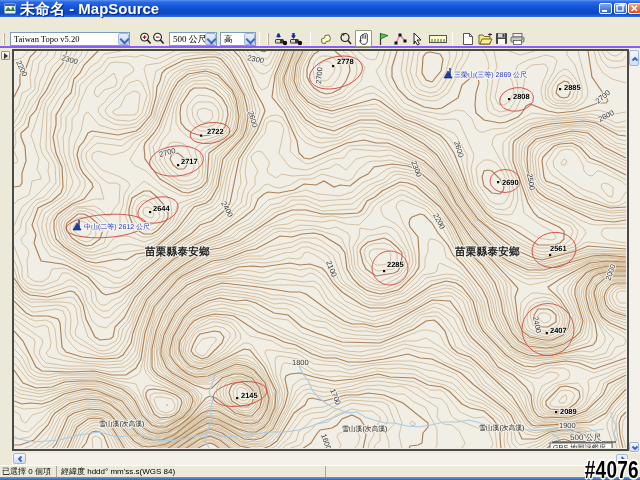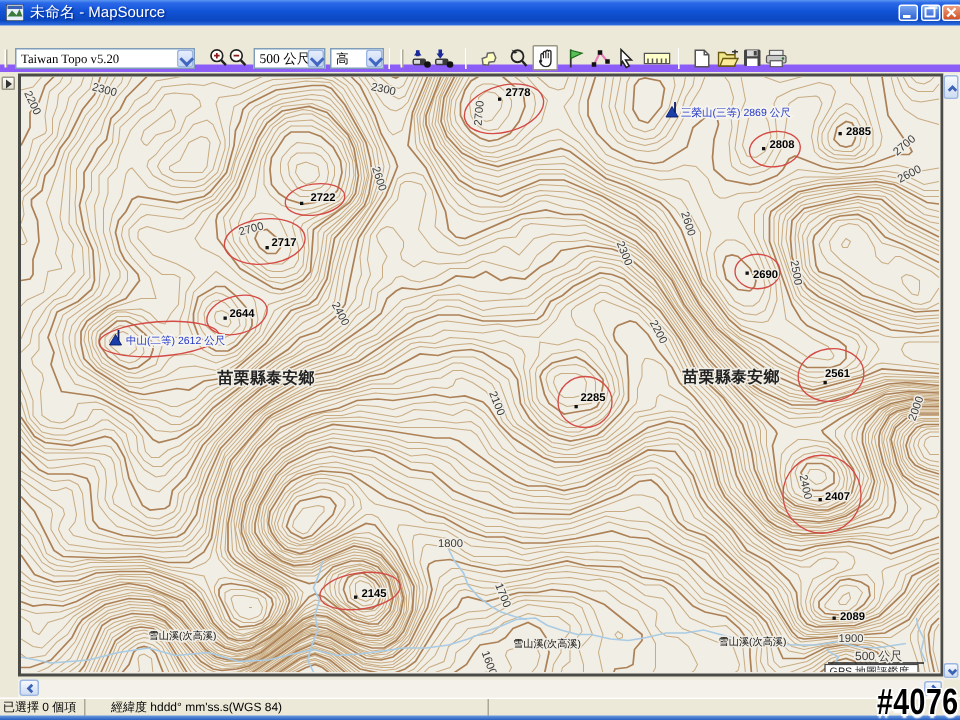--- a/index.html
+++ b/index.html
@@ -1,27 +1,27 @@
 <!DOCTYPE html>
 <html><head><meta charset="utf-8"><style>
 *{margin:0;padding:0;box-sizing:border-box}
 html,body{width:640px;height:480px;overflow:hidden;font-family:"Liberation Sans",sans-serif;-webkit-font-smoothing:antialiased}
 svg text{text-rendering:geometricPrecision}
 #win{position:relative;width:640px;height:480px;background:#ece9d8}
 .abs{position:absolute}
-#title{left:0;top:0;width:640px;height:17px;background:linear-gradient(180deg,#5a96f0 0%,#2a68e8 12%,#1153d6 45%,#0b47c0 80%,#2a66db 96%,#3d77e4 100%);color:#fff;font-weight:normal;font-size:10px;line-height:17px}
+#title{left:0;top:0;width:640px;height:17px;background:linear-gradient(180deg,#5a96f0 0%,#2a68e8 12%,#1153d6 45%,#0b47c0 80%,#2a66db 96%,#3d77e4 100%);color:#fff;font-weight:bold;font-size:15px;line-height:17px}
 #title .ic{position:absolute;left:4px;top:3px;width:12px;height:11px}
 #title .tx{position:absolute;left:20px;top:0;text-shadow:1px 1px 1px #00258a}
 .wbtn{position:absolute;top:3px;width:13px;height:11px;border-radius:2px;border:1px solid #fff;font-size:9px;line-height:9px;text-align:center;color:#fff}
 .bmin{left:599px;background:linear-gradient(180deg,#7ba7f0,#2a5fd0)}
 .bmax{left:614px;background:linear-gradient(180deg,#7ba7f0,#2a5fd0)}
 .bcls{left:628px;background:linear-gradient(180deg,#f0a080,#d05022)}
 #menu{left:0;top:17px;width:640px;height:13px;background:#ece9d8;font-size:8px;color:#000;letter-spacing:-0.3px}
 #menu span{position:absolute;top:0px;line-height:13px}
-#tbar{left:0;top:30px;width:640px;height:18px;background:#ece9d8;border-bottom:5px solid #8b5cf6}
+#tbar{left:0;top:30px;width:640px;height:18px;background:#ece9d8;border-bottom:2px solid #8b5cf6}
 .grip{position:absolute;top:3px;width:2px;height:12px;border-left:1px solid #fff;border-right:1px solid #b0ac98}
 .combo{position:absolute;top:2px;height:14px;background:#fff;border:1px solid #7f9db9;font-family:"Liberation Serif",serif;font-size:8.5px;color:#000}
 .combo .t{position:absolute;left:3px;top:0;line-height:13px;white-space:nowrap}
 .carr{position:absolute;top:0px;right:0px;width:11px;height:12px;background:linear-gradient(180deg,#e6eefc,#c6d6f5);border:1px solid #9cb7e2;border-radius:2px}
 .carr:after{content:"";position:absolute;left:2px;top:2px;width:5px;height:5px;border-right:2px solid #4066c0;border-bottom:2px solid #4066c0;transform:rotate(45deg)}
 .sep{position:absolute;top:2px;width:1px;height:14px;background:#b8b4a0;border-right:1px solid #fff}
 #mapzone{left:0;top:48px;width:640px;height:405px;background:#ece9d8}
 #expbtn{left:1px;top:3px;width:9px;height:9px;background:linear-gradient(180deg,#fdfdfb,#e0ddd0);border:1px solid #9a97850;border:1px solid #9a9785;border-radius:1px}
 #expbtn:after{content:"";position:absolute;left:2px;top:1px;border-top:3px solid transparent;border-bottom:3px solid transparent;border-left:4px solid #333}
 #mapframe{left:12px;top:1px;width:617px;height:402px;border:2px solid #4a4a46;background:#f1eee6}
@@ -489,16 +489,16 @@
  <div class="abs" id="hscroll">
   <span class="sbtn" style="left:1px;top:0;width:13px;height:11px"><svg width="13" height="11" viewBox="0 0 13 11">
           <path d="M7.5 2.5L5 5l2.5 2.5" fill="none" stroke="#3a62b5" stroke-width="1.8"></path>
         </svg></span>
   <span class="sbtn" style="left:604px;top:1px;width:12px;height:10px"><svg width="12" height="10" viewBox="0 0 12 10">
           <path d="M4.5 2L7 4.5 4.5 7" fill="none" stroke="#3a62b5" stroke-width="1.8"></path>
         </svg></span>
  </div>
  <div class="abs" id="sbar">
   <span class="p" style="left:0px;width:57px;padding-left:2px">已選擇 0 個項目</span>
-  <span class="p" style="left:58px;width:268px;padding-left:16px">經緯度 hddd° mm'ss.s(WGS 84)</span>
+  <span class="p" style="left:58px;width:268px;padding-left:3px">經緯度 hddd° mm'ss.s(WGS 84)</span>
  </div>
  <div class="abs" id="bluebar"></div>
  <div id="wm">#4076</div>
 </div>
 </body></html>

